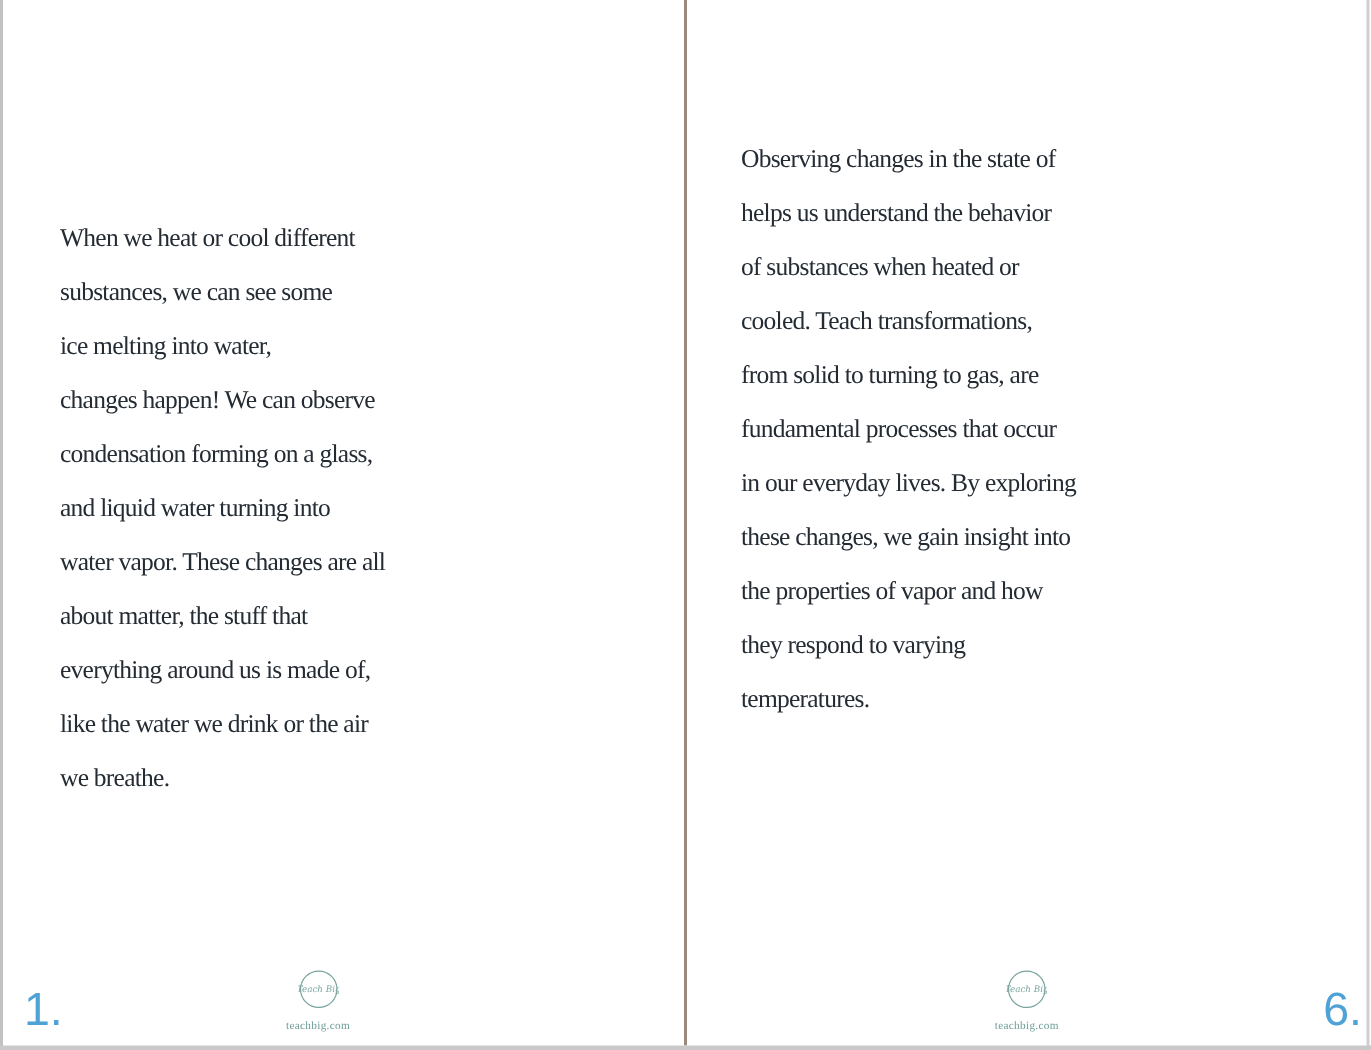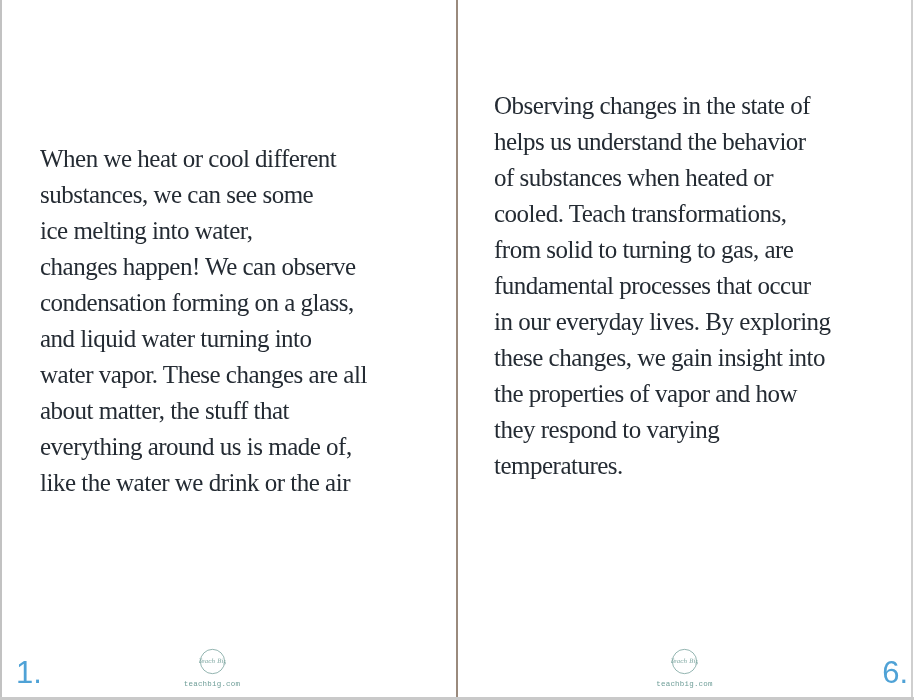--- a/index.html
+++ b/index.html
@@ -16,21 +16,21 @@
   }
   .page {
     position: absolute; top: 0; height: 698px;
   }
   .page-left  { left: 2px;   width: 454px; padding-left: 14px; }
   .page-right { left: 458px; width: 453px; }
 
   .body-text {
     position: absolute;
     color: #242b33;
-    font-size: 25px;
+    font-size: 17px;
     line-height: 36px;
     letter-spacing: -0.5px;
   }
   .body-text div { white-space: nowrap; }
   .page-left  .body-text { left: 38px; top: 141px; }
   .page-right .body-text { left: 36px; top: 88px;  }
 
   .divider {
     position: absolute;
     left: 456px; top: 0;
@@ -55,21 +55,21 @@
   .logo-ring   { fill: none; stroke: #7aa49e; stroke-width: 0.9; }
   .logo-script {
     fill: #7aa49e;
     font-size: 6.5px;
     font-style: italic;
     font-family: "DejaVu Serif", serif;
     text-anchor: middle;
   }
   .logo-caption {
     margin-top: 1px;
-    font-family: Liberation Mono, monospace;
+    font-family: Liberation Serif, serif;
     font-size: 7.5px;
     letter-spacing: 0.2px;
     color: #6f9e98;
   }
 
   .page-number {
     position: absolute;
     font-family: "Liberation Sans", sans-serif;
     font-size: 31px;
     line-height: 1;
@@ -88,20 +88,21 @@
         <div>When we heat or cool different</div>
         <div>substances, we can see some</div>
         <div>ice melting into water,</div>
         <div>changes happen! We can observe</div>
         <div>condensation forming on a glass,</div>
         <div>and liquid water turning into</div>
         <div>water vapor. These changes are all</div>
         <div>about matter, the stuff that</div>
         <div>everything around us is made of,</div>
         <div>like the water we drink or the air</div>
+        <div>we breathe.</div>
       </div>
 
     <div class="footer footer-left">
       <svg class="logo-circle" viewBox="0 0 30 30" aria-hidden="true">
         <circle class="logo-ring" cx="15" cy="15" r="13.5"></circle>
         <text class="logo-script" x="15" y="17">Teach Big</text>
       </svg>
       <div class="logo-caption">teachbig.com</div>
     </div>
 

